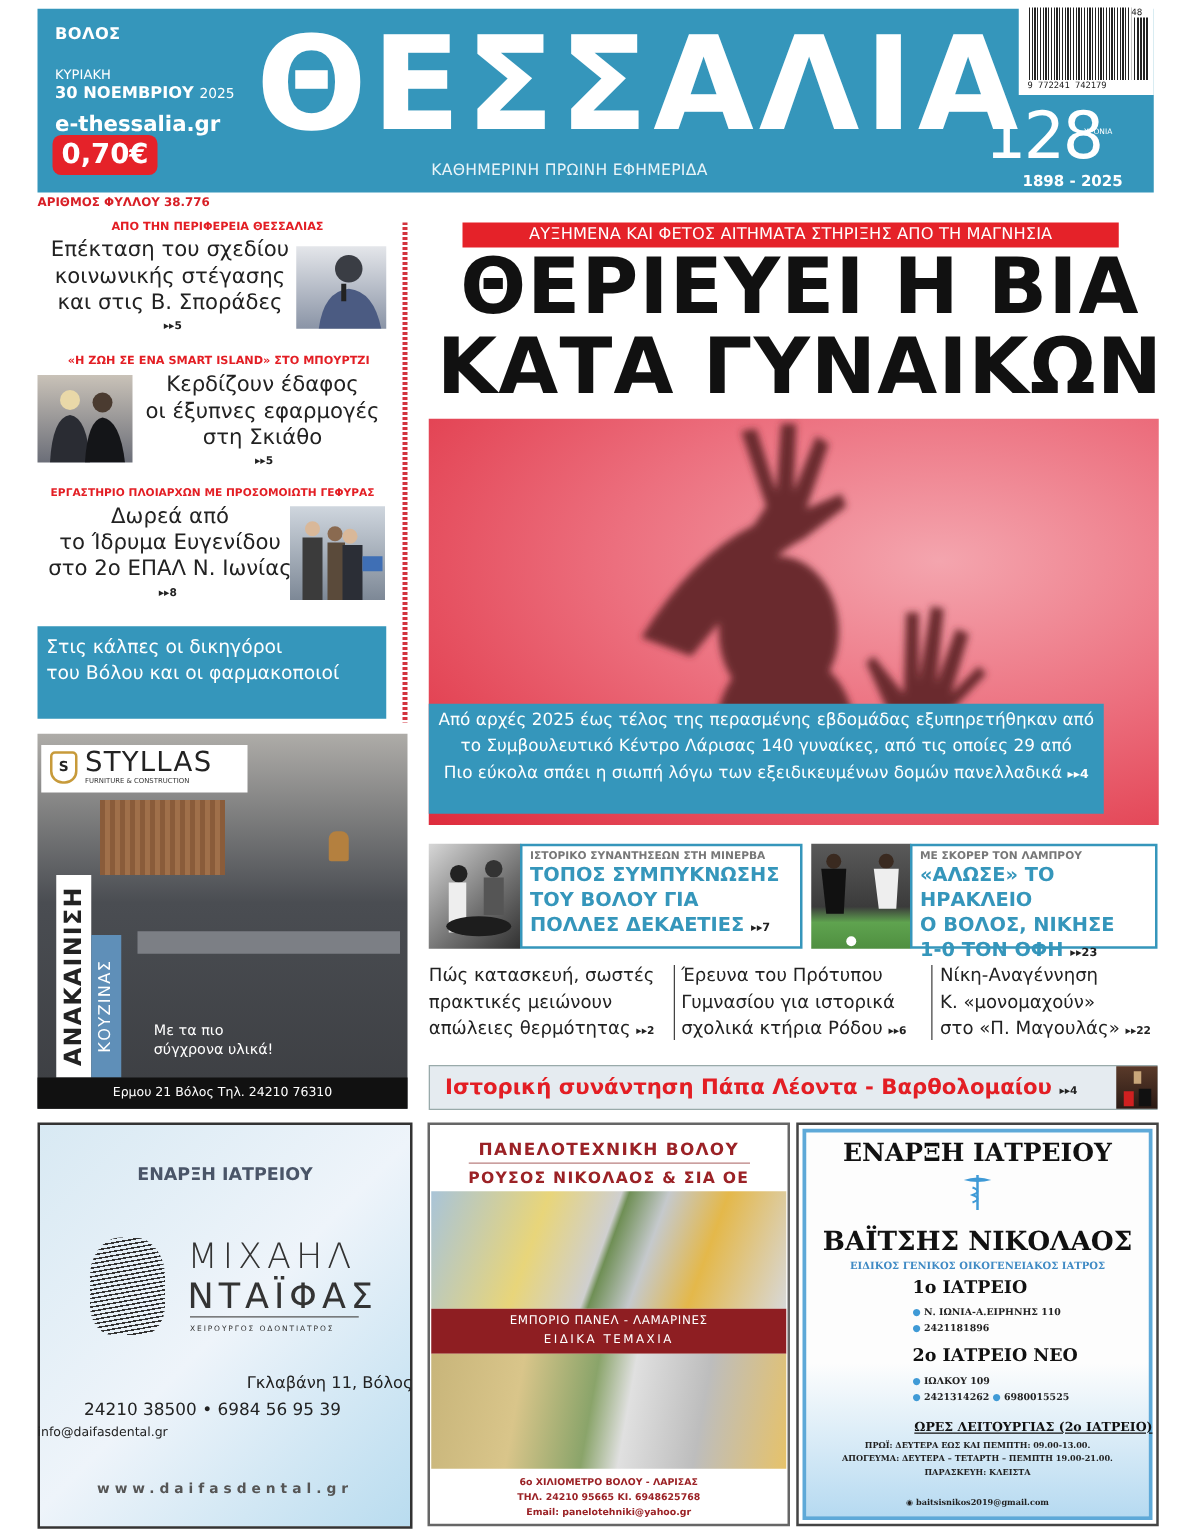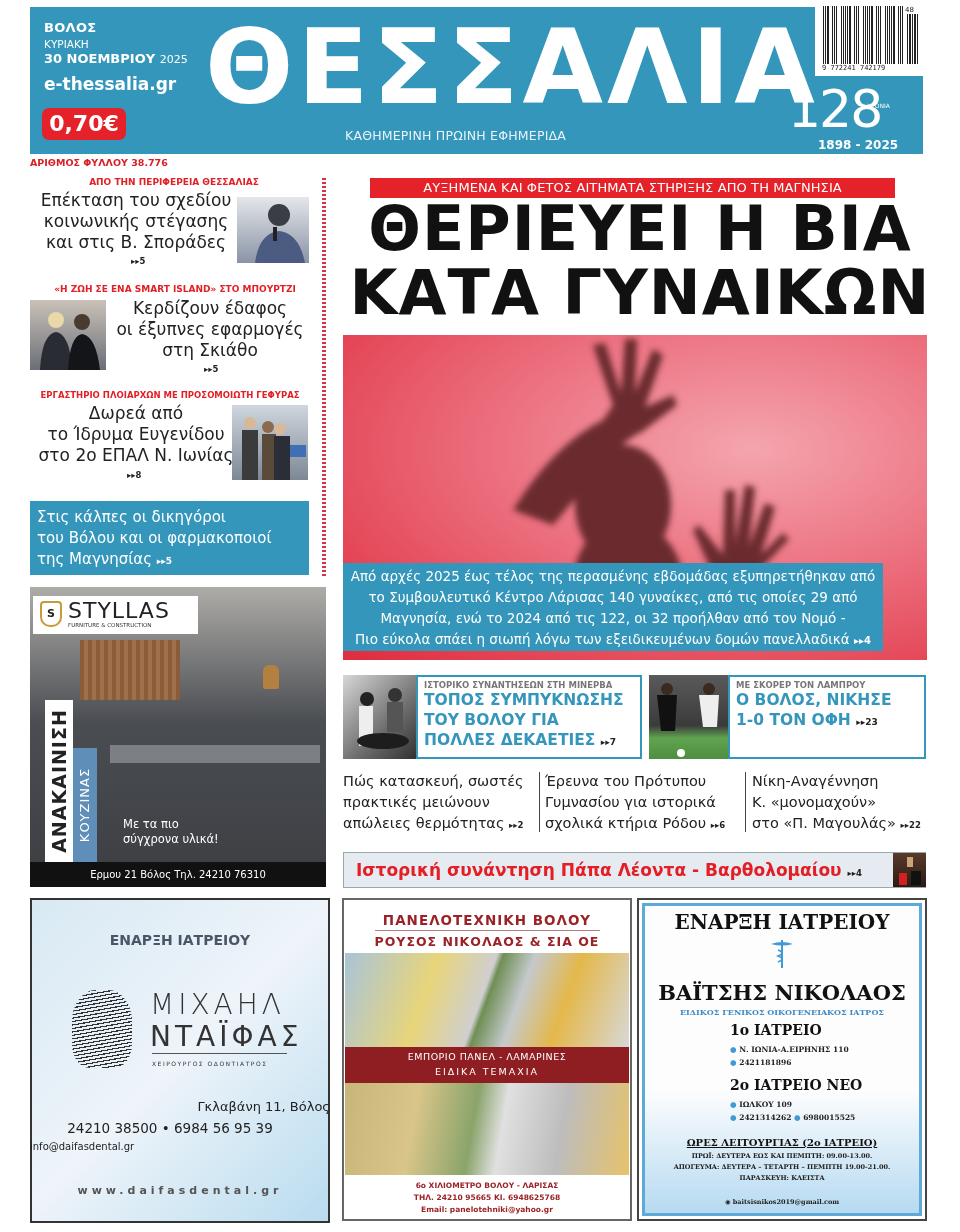--- a/index.html
+++ b/index.html
@@ -3,21 +3,21 @@
 <meta charset="utf-8">
 <style>
 *{box-sizing:border-box;margin:0;padding:0}
 html,body{width:960px;height:1232px;background:#fff;overflow:hidden}
 body{position:relative;font-family:"DejaVu Sans",sans-serif;color:#222}
 .abs{position:absolute}
 
 .mast{left:30px;top:7px;width:893px;height:147px;background:#3596bb}
 .mast-left{left:44px;top:20px;color:#fff}
 .city{font-weight:bold;font-size:13px;letter-spacing:.3px}
-.day{font-size:10.5px;margin-top:3px}
+.day{font-size:10.5px;margin-top:19px}
 .date{font-size:13px;font-weight:bold;margin-top:1px}
 .date span{font-weight:normal;font-size:11px}
 .site{font-size:17px;font-weight:bold;margin-top:8px}
 .price{left:42px;top:108px;width:84px;height:32px;background:#e52229;border-radius:7px;color:#fff;font-weight:bold;font-size:22px;text-align:center;line-height:32px}
 .logo{left:205px;top:12px;width:540px;height:110px;color:#fff;font-family:"DejaVu Sans",sans-serif;font-weight:bold;font-size:104px;line-height:110px;letter-spacing:4px}
 .tagline{left:345px;top:128px;color:#e8f4f9;font-size:12.5px;letter-spacing:.2px}
 .barcode{left:815px;top:0;width:108px;height:76px;background:#fff}
 .bars{left:823px;top:6px;width:82px;height:58px;background:repeating-linear-gradient(90deg,#222 0 1.2px,#fff 1.2px 2.4px,#222 2.4px 3px,#fff 3px 4.4px)}
 .barnum{left:822px;top:64px;font-size:7px;font-family:"DejaVu Sans Mono",monospace;color:#222}
 .bar2{left:907px;top:14px;width:12px;height:50px;background:repeating-linear-gradient(90deg,#222 0 1.3px,#fff 1.3px 2.5px)}
@@ -122,21 +122,20 @@
       <rect x="10" y="25" width="16" height="50" fill="#3b3b3b"></rect>
       <rect x="30" y="29" width="14" height="46" fill="#5a4a3a"></rect>
       <rect x="42" y="31" width="16" height="44" fill="#2b2e36"></rect>
       <rect x="58" y="40" width="16" height="12" fill="#3f6fb5"></rect>
     </svg>
 </div>
 
 <div class="abs bluebox">
   <div>Στις κάλπες οι δικηγόροι</div>
   <div>του Βόλου και οι φαρμακοποιοί</div>
-  <div><span>της Μαγνησίας</span> <b style="font-size:9px">▸▸5</b></div>
 </div>
 
 <div class="abs divider"></div>
 
 <div class="abs redbar">ΑΥΞΗΜΕΝΑ ΚΑΙ ΦΕΤΟΣ ΑΙΤΗΜΑΤΑ ΣΤΗΡΙΞΗΣ ΑΠΟ ΤΗ ΜΑΓΝΗΣΙΑ</div>
 <div class="abs head1">
   <div>ΘΕΡΙΕΥΕΙ Η ΒΙΑ</div>
   <div>ΚΑΤΑ ΓΥΝΑΙΚΩΝ</div>
 </div>
 <div class="abs photo">
@@ -150,21 +149,20 @@
       <path d="M20 175 Q60 110 110 85 L120 70 L100 10 L112 8 L128 58 L132 4 L144 4 L142 58 L160 14 L170 20 L152 72 L180 60 L184 70 L150 96 Q120 110 85 160 L60 190Z"></path>
       <ellipse cx="130" cy="170" rx="48" ry="60"></ellipse>
       <path d="M80 240 Q90 190 130 185 Q180 190 190 240Z"></path>
       <path d="M220 240 L200 195 L206 190 L230 220 L232 155 L242 155 L242 210 L252 150 L262 152 L256 212 L272 168 L282 172 L268 220 L290 198 L296 204 L262 240Z"></path>
     </g>
   </svg>
 </div>
 <div class="abs caption">
   <div>Από αρχές 2025 έως τέλος της περασμένης εβδομάδας εξυπηρετήθηκαν από</div>
   <div>το Συμβουλευτικό Κέντρο Λάρισας 140 γυναίκες, από τις οποίες 29 από</div>
-  <div>Μαγνησία, ενώ το 2024 από τις 122, οι 32 προήλθαν από τον Νομό -</div>
   <div><span>Πιο εύκολα σπάει η σιωπή λόγω των εξειδικευμένων δομών πανελλαδικά</span> <b style="font-size:10px">▸▸4</b></div>
 </div>
 
 <div class="abs thumb" style="left:343px;top:675px;width:74px;height:84px;background:linear-gradient(135deg,#d7d7d7,#6e6e6e 60%,#303030)">
   <svg width="74" height="84">
       <circle cx="24" cy="24" r="7" fill="#222"></circle>
       <rect x="16" y="31" width="14" height="40" fill="#eee"></rect>
       <circle cx="52" cy="20" r="7" fill="#333"></circle>
       <rect x="44" y="27" width="16" height="30" fill="#555"></rect>
       <ellipse cx="40" cy="66" rx="26" ry="8" fill="#1d1d1d"></ellipse>
@@ -181,20 +179,21 @@
   <svg width="80" height="84">
       <circle cx="18" cy="14" r="6" fill="#3a2a20"></circle>
       <path d="M8 20 L28 20 L26 56 L12 56Z" fill="#111"></path>
       <circle cx="60" cy="14" r="6" fill="#3a2a20"></circle>
       <path d="M50 20 L70 20 L68 52 L54 52Z" fill="#eee"></path>
       <circle cx="32" cy="78" r="4" fill="#fff"></circle>
     </svg>
 </div>
 <div class="abs sub" style="left:728px;top:675px;width:198px;height:84px">
   <div class="subk" style="margin:3px 0 0 6px">ΜΕ ΣΚΟΡΕΡ ΤΟΝ ΛΑΜΠΡΟΥ</div>
+  <div class="subh" style="margin-left:6px">«ΑΛΩΣΕ» ΤΟ ΗΡΑΚΛΕΙΟ</div>
   <div class="subh" style="margin-left:6px">Ο ΒΟΛΟΣ, ΝΙΚΗΣΕ</div>
   <div class="subh" style="margin-left:6px"><span>1-0 ΤΟΝ ΟΦΗ</span> <span style="font-size:9px;color:#222">▸▸23</span></div>
 </div>
 
 <div class="abs brief" style="left:343px;top:771px;width:195px">
   <div>Πώς κατασκευή, σωστές</div>
   <div>πρακτικές μειώνουν</div>
   <div><span>απώλειες θερμότητας</span> <b style="font-size:8.5px">▸▸2</b></div>
 </div>
 <div class="abs vline" style="left:539px;top:772px;height:60px"></div>
@@ -277,19 +276,19 @@
     </svg>
 </div>
 <div class="abs serif" style="left:642px;top:980px;width:280px;text-align:center;font-weight:bold;font-size:21px;color:#111">ΒΑΪΤΣΗΣ ΝΙΚΟΛΑΟΣ</div>
 <div class="abs serif" style="left:642px;top:1007px;width:280px;text-align:center;font-weight:bold;font-size:8px;color:#3f8ac4">ΕΙΔΙΚΟΣ ΓΕΝΙΚΟΣ ΟΙΚΟΓΕΝΕΙΑΚΟΣ ΙΑΤΡΟΣ</div>
 <div class="abs serif" style="left:730px;top:1022px;font-weight:bold;font-size:14px;color:#111">1ο ΙΑΤΡΕΙΟ</div>
 <div class="abs serif" style="left:730px;top:1045px;font-weight:bold;font-size:7.5px;color:#222"><span style="color:#3f9ad6">●</span> <span>Ν. ΙΩΝΙΑ-Α.ΕΙΡΗΝΗΣ 110</span></div>
 <div class="abs serif" style="left:730px;top:1058px;font-weight:bold;font-size:7.5px;color:#222"><span style="color:#3f9ad6">●</span> <span>2421181896</span></div>
 <div class="abs serif" style="left:730px;top:1077px;font-weight:bold;font-size:14px;color:#111">2ο ΙΑΤΡΕΙΟ ΝΕΟ</div>
 <div class="abs serif" style="left:730px;top:1100px;font-weight:bold;font-size:7.5px;color:#222"><span style="color:#3f9ad6">●</span> <span>ΙΩΛΚΟΥ 109</span></div>
 <div class="abs serif" style="left:730px;top:1113px;font-weight:bold;font-size:7.5px;color:#222"><span style="color:#3f9ad6">●</span> <span>2421314262</span> <span style="color:#3f9ad6">●</span> <span>6980015525</span></div>
-<div class="abs serif" style="left:642px;top:1137px;width:280px;text-align:center;font-weight:bold;font-size:10px;color:#111;text-decoration:underline">ΩΡΕΣ ΛΕΙΤΟΥΡΓΙΑΣ (2ο ΙΑΤΡΕΙΟ)</div>
+<div class="abs serif" style="left:642px;top:1137px;width:280px;text-align:right;font-weight:bold;font-size:10px;color:#111;text-decoration:underline">ΩΡΕΣ ΛΕΙΤΟΥΡΓΙΑΣ (2ο ΙΑΤΡΕΙΟ)</div>
 <div class="abs serif" style="left:642px;top:1151px;width:280px;text-align:center;font-weight:bold;font-size:6.5px;color:#222;line-height:11px">
   <div>ΠΡΩΪ: ΔΕΥΤΕΡΑ ΕΩΣ ΚΑΙ ΠΕΜΠΤΗ: 09.00-13.00.</div>
   <div>ΑΠΟΓΕΥΜΑ: ΔΕΥΤΕΡΑ – ΤΕΤΑΡΤΗ – ΠΕΜΠΤΗ 19.00-21.00.</div>
   <div>ΠΑΡΑΣΚΕΥΗ: ΚΛΕΙΣΤΑ</div>
 </div>
 <div class="abs serif" style="left:642px;top:1198px;width:280px;text-align:center;font-weight:bold;font-size:6.5px;color:#222"><span>◉</span> <span>baitsisnikos2019@gmail.com</span></div>
 
 </body></html>

